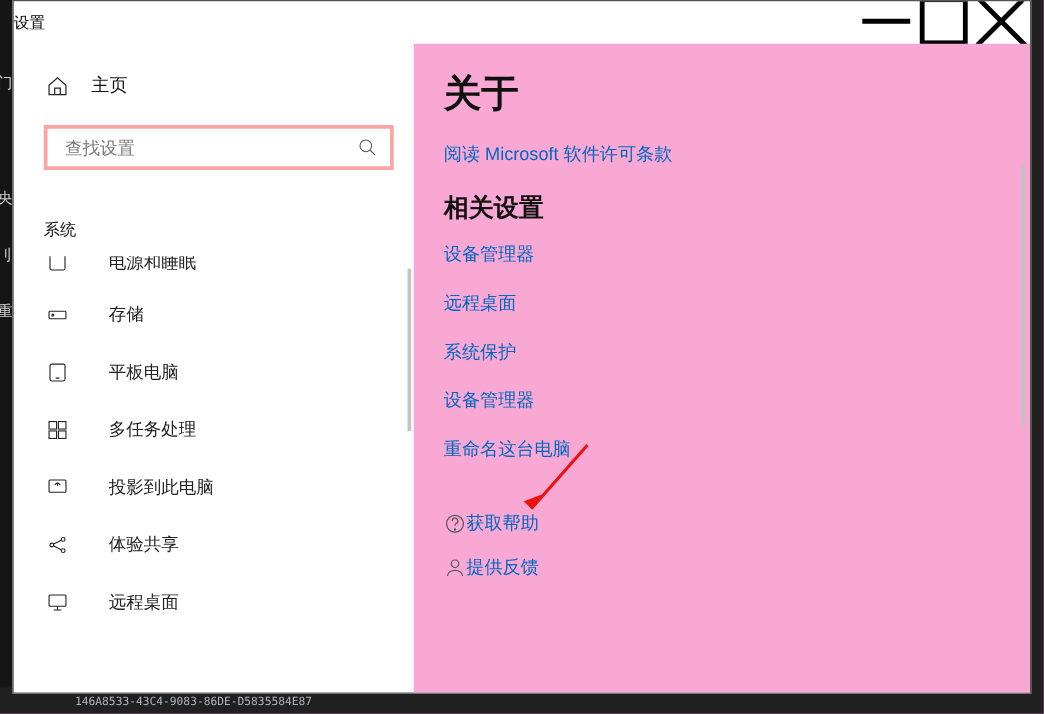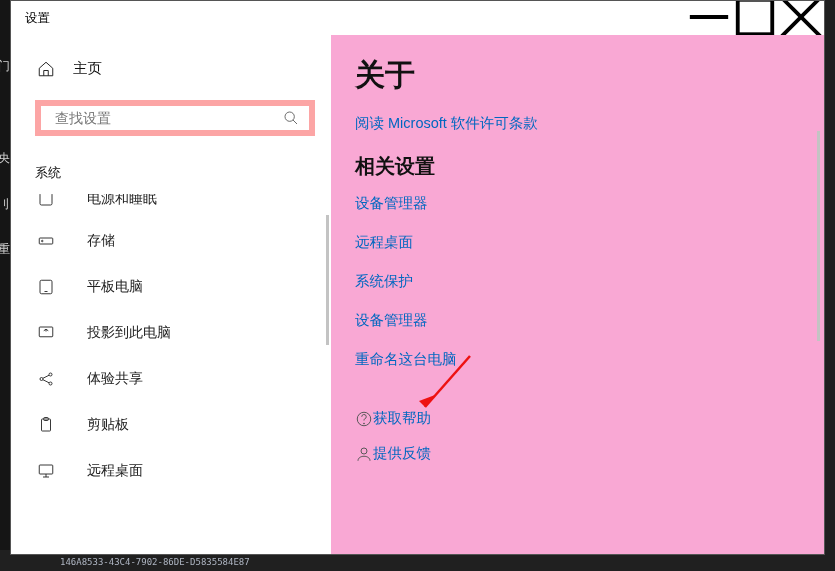--- a/index.html
+++ b/index.html
@@ -8,31 +8,31 @@
   .bg-strip { position:absolute; left:0; top:0; width:10px; height:550px; background:#151515;}
   .bg-glyph { position:absolute; color:#d0d0d0; font-size:12px; left:-2px; }
 
   .settings-window {
     position: absolute; left: 10px; top: 0;
     width: 815px; height: 555px;
     background: #ffffff;
     border: 1px solid #555;
     overflow: hidden;
   }
-  .titlebar { height: 34px; display:flex; align-items:center; padding-left: 14px; position:relative; }
+  .titlebar { height: 34px; display:flex; align-items:center; padding-left: 0; position:relative; }
   .titlebar .title { font-size: 12.5px; color:#000; }
   .win-controls { position:absolute; right:0; top:0; display:flex; }
   .win-controls .btn { width:46px; height:32px; display:flex; align-items:center; justify-content:center; }
   .win-controls svg { stroke:#000; stroke-width:1; fill:none; }
 
   .body { display:flex; height: calc(100% - 34px); }
   .sidebar { width: 320px; padding: 12px 0 0 0; position:relative; }
   .home-row { display:flex; align-items:center; gap:18px; padding: 12px 0 12px 26px; font-size:14.5px; color:#111; }
   .home-row svg { width:18px; height:18px; stroke:#222; stroke-width:1.3; fill:none; }
-  .searchbox { margin: 10px 16px 0 24px; height:36px; border:6px solid #fca5a5; display:flex; align-items:center; padding:0 10px 0 14px; }
+  .searchbox { margin: 10px 16px 11px 24px; height:36px; border:3px solid #fca5a5; display:flex; align-items:center; padding:0 10px 0 14px; }
   .searchbox input { border:none; outline:none; flex:1; font-size:14px; color:#333; }
   .searchbox input::placeholder{ color:#777; }
   .searchbox .sicon{ width:16px;height:16px; stroke:#555; stroke-width:1.3; fill:none;}
   .category-label { padding: 28px 0 4px 24px; font-size:13px; font-weight:400; color:#111; }
   .nav { margin-top:8px; overflow:hidden; }
   .nav-item { display:flex; align-items:center; gap:32px; padding: 14px 0 14px 26px; font-size:14px; color:#222; position:relative; }
   .nav-item.cut { height:24px; padding-top:0; }
   .nav-item svg{ width:18px; height:18px; stroke:#222; stroke-width:1.2; fill:none; flex-shrink:0;}
   .vscroll { position:absolute; right:2px; top:180px; width:3px; height:130px; background:#c3c3c3;}
   .sidebar::after{ content:""; position:absolute; right:0; top:0; bottom:0; width:1px; }
@@ -119,41 +119,43 @@
         </div>
         <div class="nav-item">
           <svg viewBox="0 0 24 24">
               <rect x="4" y="3" width="16" height="18" rx="2"></rect>
               <line x1="10" y1="18" x2="14" y2="18"></line>
             </svg>
           <span>平板电脑</span>
         </div>
         <div class="nav-item">
           <svg viewBox="0 0 24 24">
+              <rect x="3" y="3" width="8" height="8"></rect>
+              <rect x="13" y="3" width="8" height="8"></rect>
+              <rect x="3" y="13" width="8" height="8"></rect>
+              <rect x="13" y="13" width="8" height="8"></rect>
+            </svg>
+          <span>多任务处理</span>
+        </div>
+        <div class="nav-item">
+          <svg viewBox="0 0 24 24">
               <rect x="3" y="4" width="18" height="13" rx="1"></rect>
               <path d="M12 10 L12 7 M12 7 L9 9 M12 7 L15 9"></path>
             </svg>
           <span>投影到此电脑</span>
         </div>
         <div class="nav-item">
           <svg viewBox="0 0 24 24">
               <circle cx="6" cy="12" r="2"></circle>
               <circle cx="18" cy="6" r="2"></circle>
               <circle cx="18" cy="18" r="2"></circle>
               <line x1="8" y1="11" x2="16" y2="7"></line>
               <line x1="8" y1="13" x2="16" y2="17"></line>
             </svg>
           <span>体验共享</span>
-        </div>
-        <div class="nav-item">
-          <svg viewBox="0 0 24 24">
-              <rect x="6" y="4" width="12" height="16" rx="1"></rect>
-              <rect x="9" y="2" width="6" height="4" rx="1"></rect>
-            </svg>
-          <span>剪贴板</span>
         </div>
         <div class="nav-item">
           <svg viewBox="0 0 24 24">
               <rect x="3" y="4" width="18" height="12" rx="1"></rect>
               <line x1="8" y1="20" x2="16" y2="20"></line>
               <line x1="12" y1="16" x2="12" y2="20"></line>
             </svg>
           <span>远程桌面</span>
         </div>
       </div>
@@ -190,13 +192,13 @@
       <div class="main-scroll"></div>
 
       <svg class="arrow" style="left:84px; top:316px;" width="60" height="70" viewBox="0 0 60 70">
         <line x1="55" y1="5" x2="10" y2="56" stroke="#e11" stroke-width="2.5"></line>
         <polygon points="10,56 20,44 4,50" fill="#e11"></polygon>
       </svg>
     </div>
   </div>
 </div>
 
-<div class="desktop-frag">146A8533-43C4-7902-86DE-D5835584E87</div>
+<div class="desktop-frag">146A8533-43C4-9083-86DE-D5835584E87</div>
 
 </body></html>

